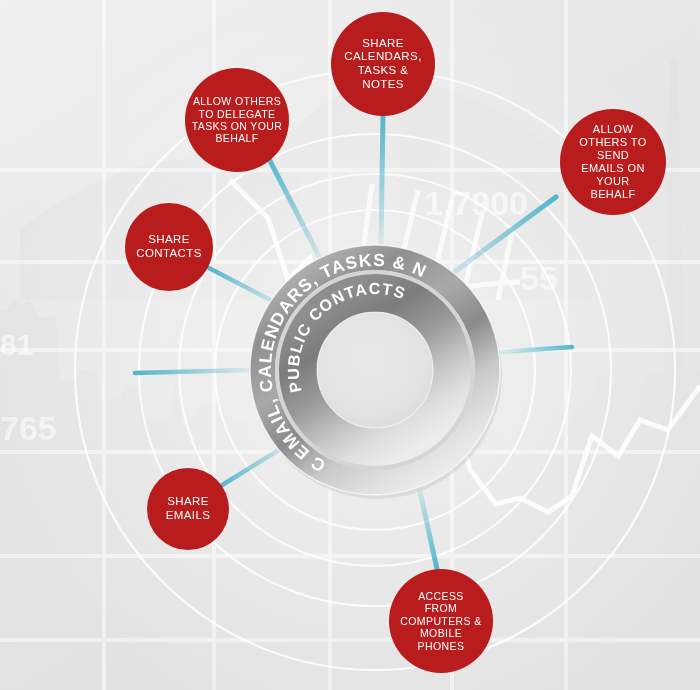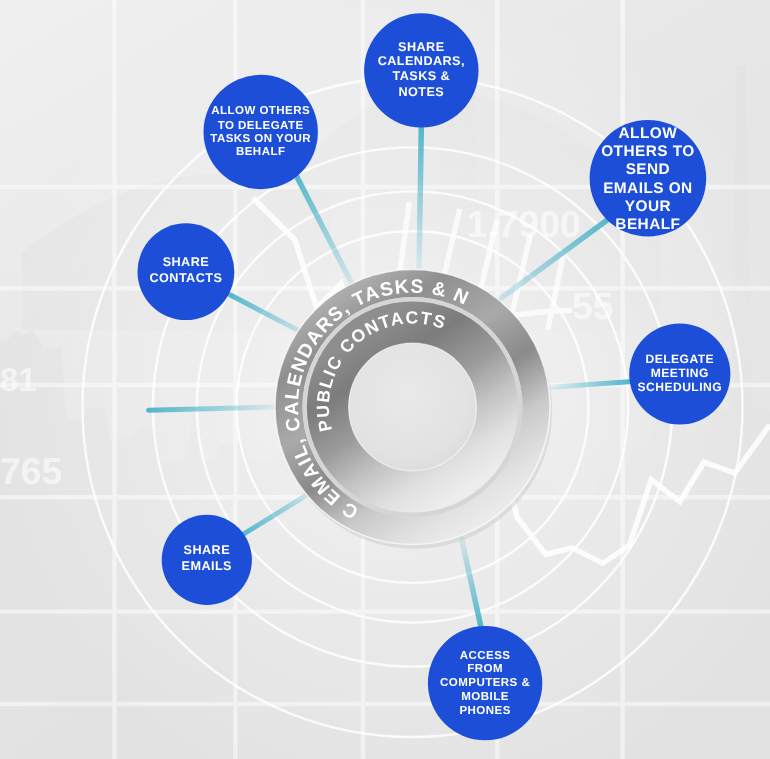--- a/index.html
+++ b/index.html
@@ -17,31 +17,30 @@
   }
   #bg-svg, #hub-svg, #lines-svg {
     position: absolute;
     top: 0; left: 0;
     width: 700px;
     height: 690px;
   }
   .bubble {
     position: absolute;
     border-radius: 50%;
-    background: #1d4ed8;
+    background: #b91c1c;
     display: flex;
     align-items: center;
     justify-content: center;
     text-align: center;
     color: #ffffff;
     letter-spacing: 0.4px;
     line-height: 1.18;
     box-sizing: border-box;
     z-index: 5;
-    font-weight: bold;
   }
   .bubble span {
     display: block;
     padding: 0 6px;
     white-space: pre-line;
   }
 </style>
 </head>
 <body>
 
@@ -226,37 +225,32 @@
 NOTES</span>
   </div>
 
   <div class="bubble" style="left:185px; top:68px; width:104px; height:104px; font-size:10.5px;">
     <span>ALLOW OTHERS
 TO DELEGATE
 TASKS ON YOUR
 BEHALF</span>
   </div>
 
-  <div class="bubble" style="left:536px; top:109px; width:106px; height:106px; font-size:14px;">
+  <div class="bubble" style="left:560px; top:109px; width:106px; height:106px; font-size:11px;">
     <span>ALLOW
 OTHERS TO SEND
 EMAILS ON YOUR
 BEHALF</span>
   </div>
 
   <div class="bubble" style="left:125px; top:203px; width:88px; height:88px; font-size:11.5px;">
     <span>SHARE
 CONTACTS</span>
   </div>
 
-  <div class="bubble" style="left:572px; top:294px; width:92px; height:92px; font-size:11px;">
-    <span>DELEGATE
-MEETING
-SCHEDULING</span>
-  </div>
 
 
   <div class="bubble" style="left:147px; top:468px; width:82px; height:82px; font-size:11.5px;">
     <span>SHARE
 EMAILS</span>
   </div>
 
   <div class="bubble" style="left:389px; top:569px; width:104px; height:104px; font-size:10.5px;text-align:center;">
     <span>ACCESS
 FROM

